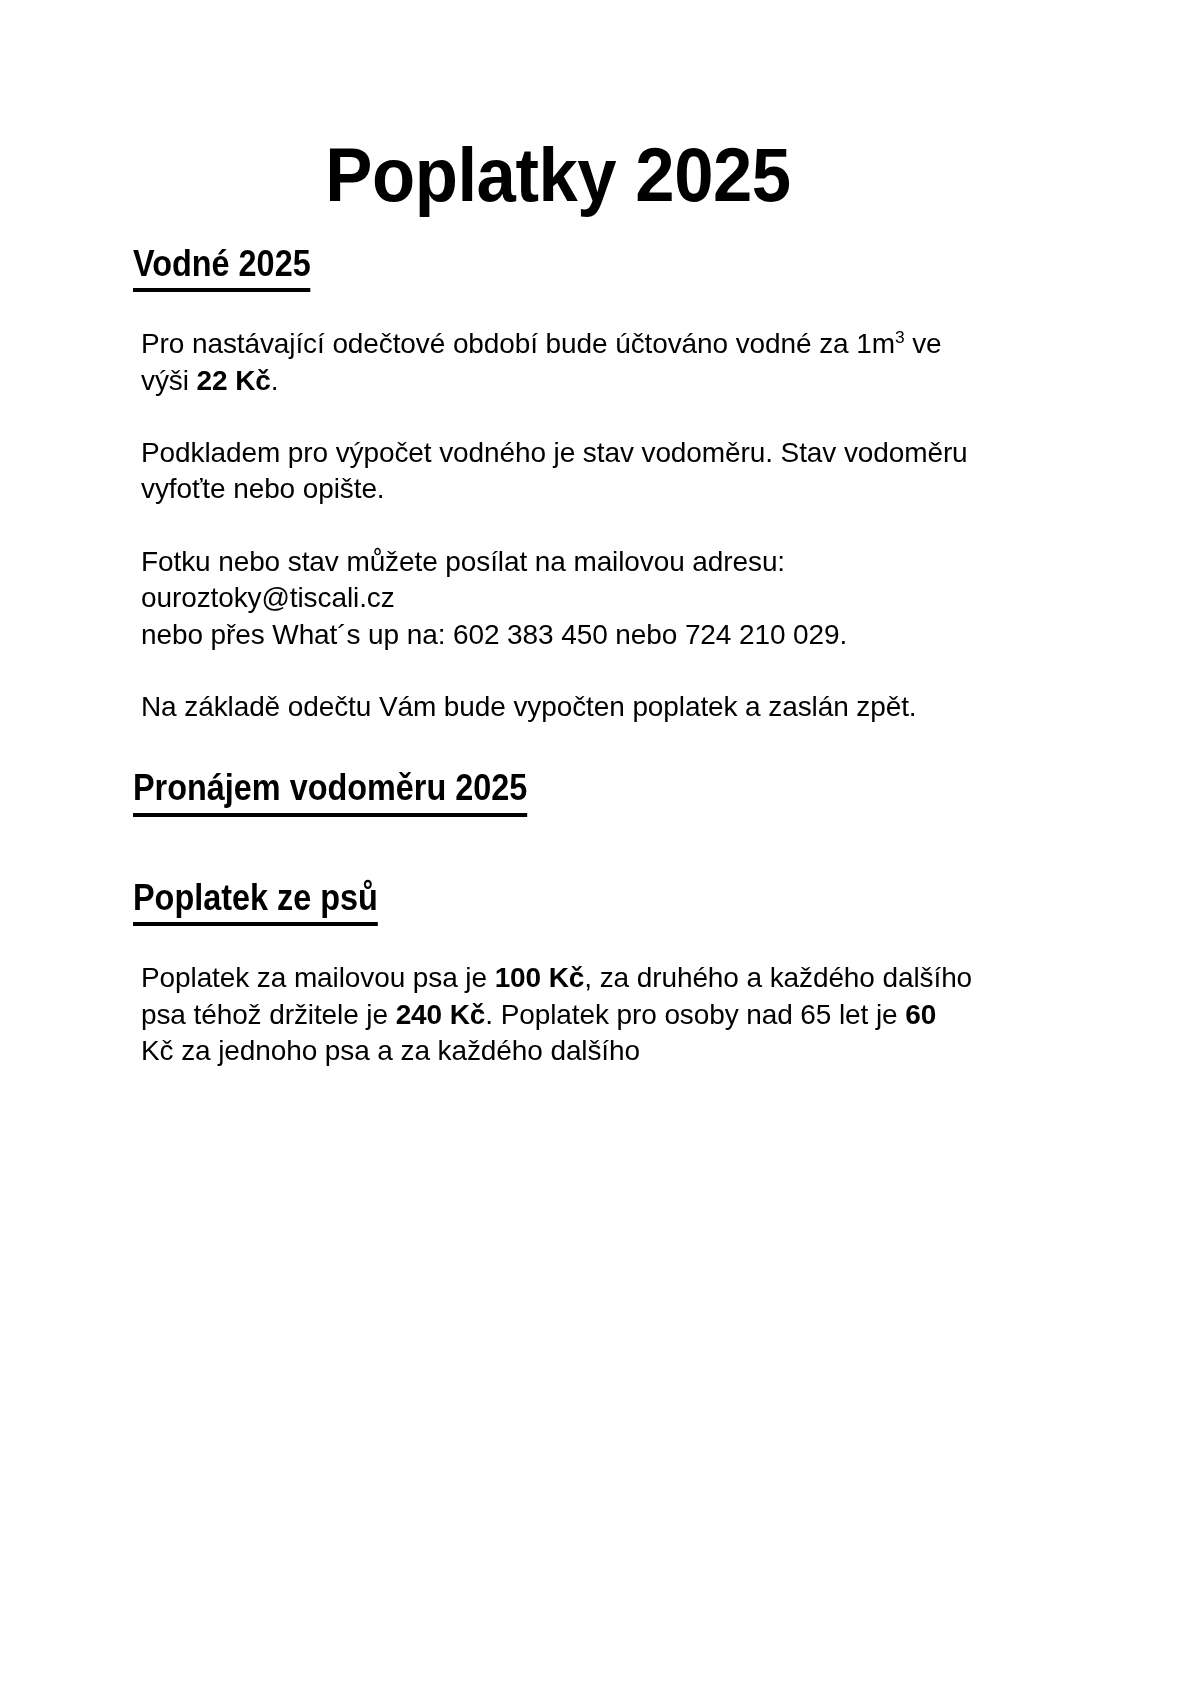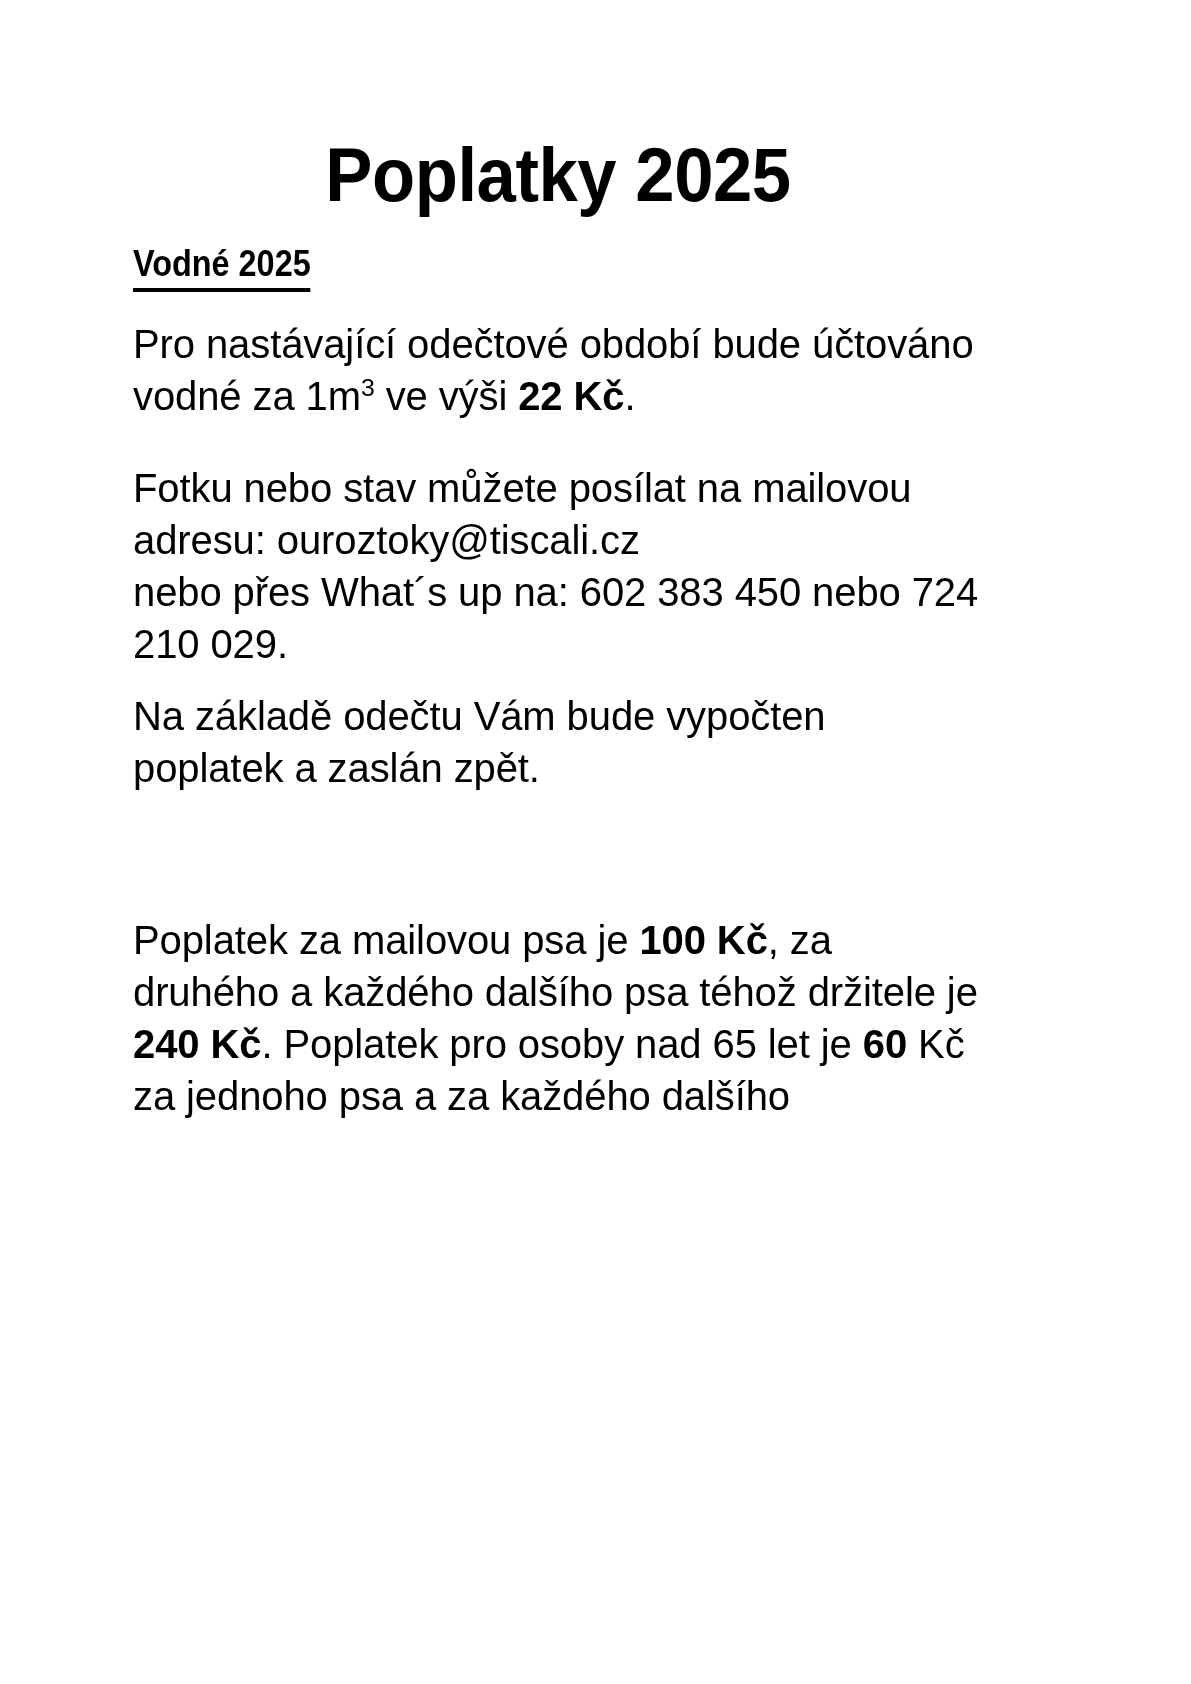--- a/index.html
+++ b/index.html
@@ -63,24 +63,24 @@
     display: inline-block;
     border-bottom: 4px solid #000;
     padding-bottom: 3px;
     transform: scaleX(0.90);
     transform-origin: left top;
     white-space: nowrap;
   }
 
   
   .para {
-    font-size: 40px;
+    font-size: 28px;
     font-weight: normal;
     line-height: 1.30;
-    margin: 0;
+    margin: 8px;
     padding: 0;
     text-align: left;
     letter-spacing: -0.1px;
   }
 
   .para b, .para strong {
     font-weight: bold;
   }
 
   .sup {
@@ -114,42 +114,49 @@
     </div>
 
     <div class="gap-md"></div>
 
     <p class="para">
       <span>Pro nastávající odečtové období bude účtováno vodné za 1m</span><span class="sup">3</span><span> ve výši </span><b>22 Kč</b><span>.</span>
     </p>
 
     <div class="gap-sm"></div>
 
+    <p class="para">Podkladem pro výpočet vodného je stav vodoměru. Stav vodoměru vyfoťte nebo opište.</p>
 
     <div class="gap-sm"></div>
 
     <p class="para">
       <span>Fotku nebo stav můžete posílat na mailovou</span>
       <span>adresu: ouroztoky@tiscali.cz</span><br>
       <span>nebo přes What´s up na: 602 383 450 nebo</span>
       <span>724 210 029.</span>
     </p>
 
     <div class="gap-sm"></div>
 
     <p class="para">Na základě odečtu Vám bude vypočten poplatek a zaslán zpět.</p>
 
     <div class="gap-heading-before"></div>
 
+    <div class="section-heading">
+      <span class="hd-underline">Pronájem vodoměru 2025</span>
+    </div>
 
     <div class="gap-md"></div>
 
 
     <div class="gap-heading-before"></div>
 
+    <div class="section-heading">
+      <span class="hd-underline">Poplatek ze psů</span>
+    </div>
 
     <div class="gap-md"></div>
 
     <p class="para">
       <span>Poplatek za mailovou psa je </span><b>100 Kč</b><span>, za druhého a každého dalšího psa téhož držitele je </span><b>240 Kč</b><span>. Poplatek pro osoby nad 65 let  je </span><b>60</b><span> Kč za jednoho psa a za každého dalšího</span>
     </p>
 
   </div>
 </div>
 

